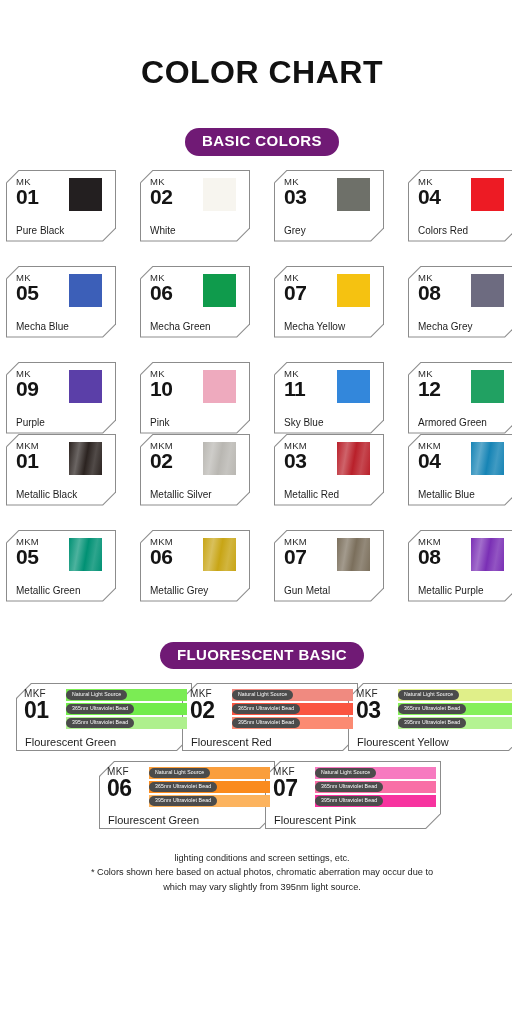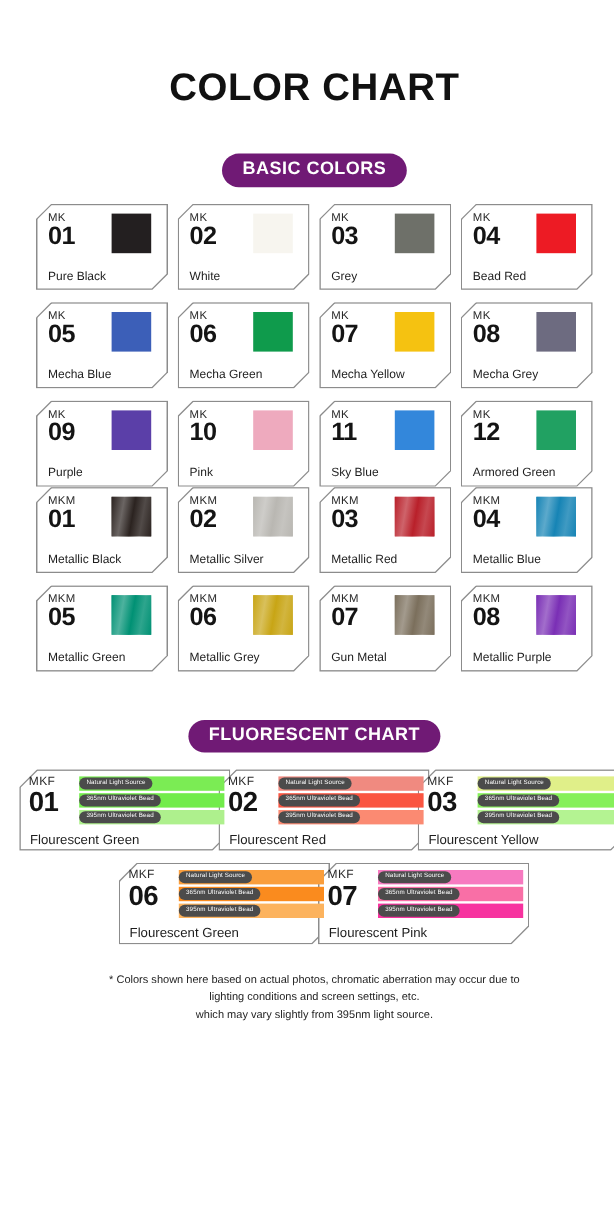--- a/index.html
+++ b/index.html
@@ -50,20 +50,21 @@
   }
 
   
   .grid {
     display: grid;
     grid-template-columns: repeat(4, 110px);
     justify-content: center;
     column-gap: 8px;
     row-gap: 10px;
     padding: 0 14px;
+    gap: 24px;
   }
 
   
   .card {
     position: relative;
     width: 110px;
     height: 72px;
     background: #ffffff;
     padding: 2px;
   }
@@ -269,21 +270,21 @@
         <div class="card-frame"></div>
         <div class="card-inner"></div>
         <div class="card-body">
           <div class="card-top">
             <div class="code-block">
               <span class="code-prefix">MK</span>
               <span class="code-num">04</span>
             </div>
             <div class="swatch" style="background: rgb(237, 27, 36);"></div>
           </div>
-          <div class="card-name">Bead Red</div>
+          <div class="card-name">Colors Red</div>
         </div>
       </div>
       <div class="card">
         <div class="card-frame"></div>
         <div class="card-inner"></div>
         <div class="card-body">
           <div class="card-top">
             <div class="code-block">
               <span class="code-prefix">MK</span>
               <span class="code-num">05</span>
@@ -502,21 +503,21 @@
               <span class="code-num">08</span>
             </div>
             <div class="swatch" style="background: linear-gradient(100deg, rgb(122, 47, 181) 0%, rgba(255, 255, 255, 0.3) 28%, rgb(122, 47, 181) 52%, rgba(255, 255, 255, 0.18) 74%, rgb(122, 47, 181) 100%) rgb(122, 47, 181);"></div>
           </div>
           <div class="card-name">Metallic Purple</div>
         </div>
       </div>
     </div>
 
   <div class="section-head">
-    <span class="section-pill">FLUORESCENT CHART</span>
+    <span class="section-pill">FLUORESCENT BASIC</span>
   </div>
   <div class="fluoro-grid" id="fluoro-row1">
       <div class="fcard">
         <div class="card-frame"></div>
         <div class="card-inner"></div>
         <div class="fcard-body">
           <div class="fcard-top">
             <div class="code-block fcard-code">
               <span class="code-prefix">MKF</span>
               <span class="code-num">01</span>
@@ -645,18 +646,18 @@
                 <span class="fbar-pill">395nm Ultraviolet Bead</span>
               </div>
             </div>
           </div>
           <div class="fcard-name">Flourescent Pink</div>
         </div>
       </div>
     </div>
 
   <div class="footer">
+    <p>lighting conditions and screen settings, etc.</p>
     <p>* Colors shown here based on actual photos, chromatic  aberration may occur due to</p>
-    <p>lighting conditions and screen settings, etc.</p>
     <p>which may vary slightly from 395nm light  source.</p>
   </div>
 
 </div>
 
 </body></html>

